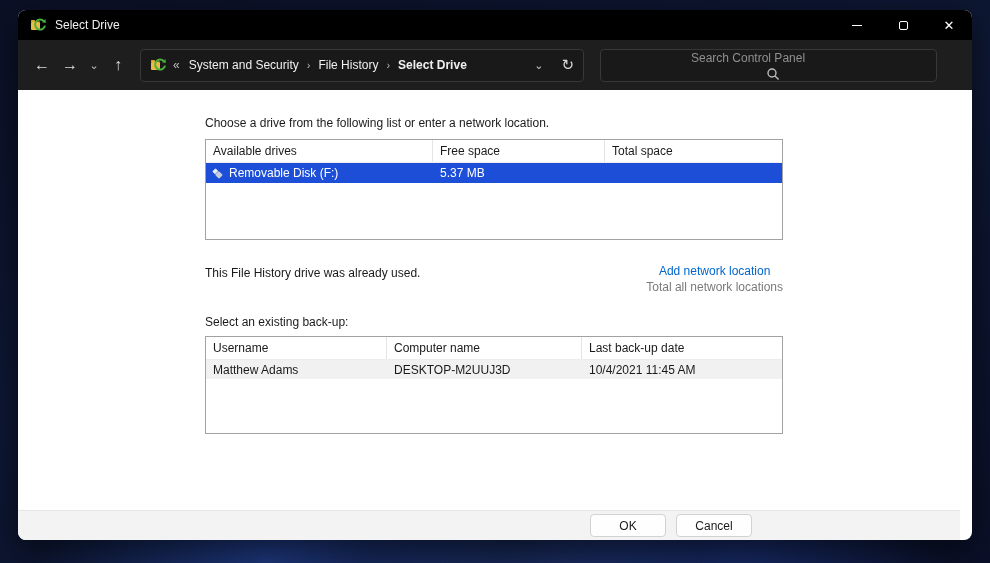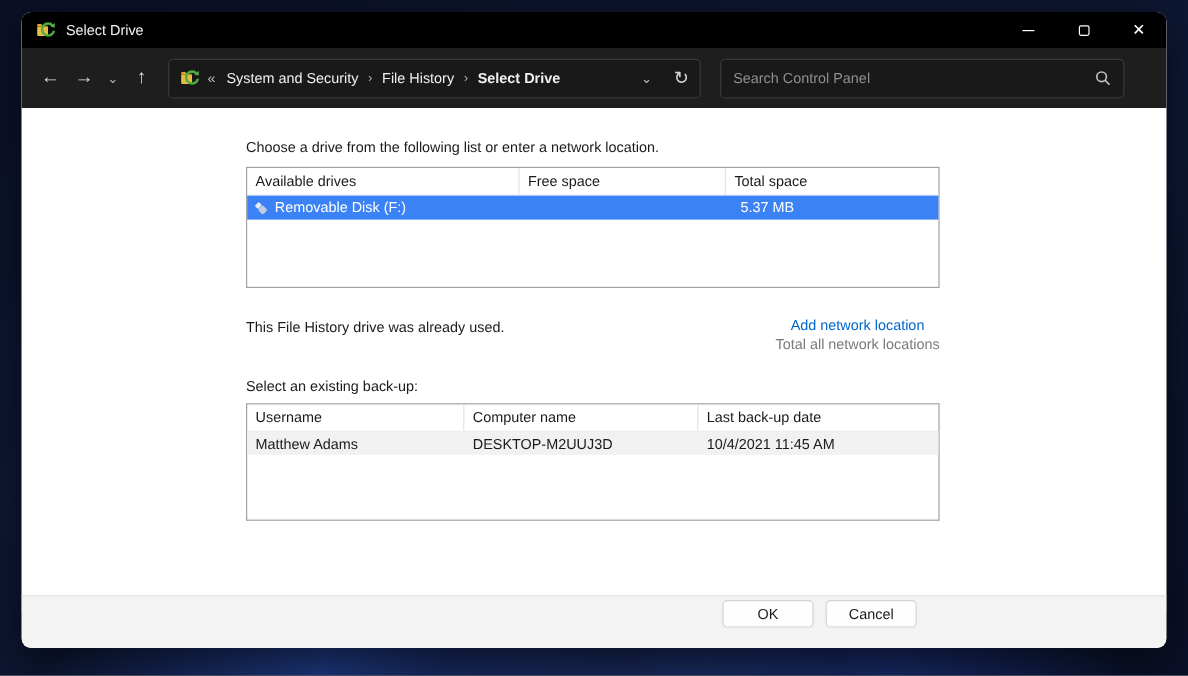--- a/index.html
+++ b/index.html
@@ -52,21 +52,21 @@
   .crumb-icon { width: 16px; height: 16px; display: inline-flex; margin-right: 7px; }
   .overflow-chev { color: #bdbdbd; font-size: 12px; margin-right: 7px; }
   .crumb { padding: 0 2px; color: #f0f0f0; white-space: nowrap; }
   .crumb.current { font-weight: bold; }
   .crumb-sep { color: #b5b5b5; font-size: 11px; padding: 0 6px; }
   .addr-chevron { margin-left: auto; color: #c8c8c8; font-size: 11px; background: none; border: 0;
     font-family: inherit; padding: 0 4px; }
   .refresh-btn { margin-left: 14px; color: #d8d8d8; font-size: 15px; background: none; border: 0;
     font-family: inherit; }
   .searchbox { margin-left: 16px; width: 337px; height: 33px; background: #191919;
-    border: 1px solid #383838; border-radius: 4px; display: flex; align-items: center; padding: 0 10px; }
+    border: 1px solid #383838; border-radius: 4px; display: flex; align-items: center; padding: 0 10px; flex-direction: column; }
   .searchbox input { flex: 1; background: transparent; border: 0; outline: none; color: #dddddd;
     font-size: 12px; font-family: inherit; }
   .searchbox input::placeholder { color: #8f8f8f; }
   .search-glyph { width: 14px; height: 14px; display: inline-flex; margin-left: 8px; }
 
   
   .content { position: relative; background: #ffffff; height: 420px; }
   .content-inner { margin-left: 187px; padding-top: 26px; width: 578px; }
   .page-title { font-size: 15px; font-weight: 400; color: #1d43ad; margin-bottom: 10px; }
   .page-sub { font-size: 12px; color: #1a1a1a; margin-bottom: 9px; }
@@ -75,34 +75,34 @@
   .drives-table { height: 101px; }
   .backup-table { height: 98px; }
   .thead { display: flex; height: 23px; align-items: stretch; border-bottom: 1px solid #ededed; }
   .th { font-size: 12px; color: #1a1a1a; padding-left: 7px; display: flex; align-items: center;
     border-right: 1px solid #e4e4e4; }
   .th:last-child { border-right: 0; }
   .dt-c1 { width: 227px; } .dt-c2 { width: 172px; } .dt-c3 { flex: 1; }
   .bt-c1 { width: 181px; } .bt-c2 { width: 195px; } .bt-c3 { flex: 1; }
   .trow { display: flex; height: 20px; align-items: center; font-size: 12px; color: #1a1a1a; }
   .trow .td { padding-left: 7px; display: flex; align-items: center; overflow: hidden; white-space: nowrap; }
-  .trow.selected { background: #3b82f6; color: #ffffff; justify-content: space-between; }
+  .trow.selected { background: #1d4ed8; color: #ffffff; }
   .trow.alt { background: #f1f1f1; height: 19px; }
   .drive-ico { width: 13px; height: 13px; display: inline-flex; margin: 0 5px 0 1px; flex: none; }
 
   .status-row { width: 578px; margin-top: 24px; display: flex; justify-content: space-between; align-items: flex-start; }
   .status-text { font-size: 12px; color: #1a1a1a; padding-top: 2px; }
   .link-stack { display: flex; flex-direction: column; align-items: center; gap: 2px; }
   .link-blue { font-size: 12px; color: #0066cc; text-decoration: none; }
   .link-gray { font-size: 12px; color: #7a7a7a; text-decoration: none; }
 
   .backup-label { margin-top: 21px; font-size: 12px; color: #1a1a1a; margin-bottom: 7px; }
 
   
-  .footer { position: absolute; left: 0; right: 0; bottom: 0; height: 44px; background: #f3f3f3;
+  .footer { position: absolute; left: 0; right: 12px; bottom: 0; height: 30px; background: #f3f3f3;
     border-top: 1px solid #e5e5e5; }
   .footer-btns { position: absolute; right: 208px; top: 3px; display: flex; gap: 10px; }
   .btn { width: 76px; height: 23px; background: #fefefe; border: 1px solid #d2d2d2; border-radius: 4px;
     font-size: 12px; color: #1a1a1a; font-family: inherit; }
 </style>
 </head>
 <body>
 
 <div class="wallpaper">
   <div class="ribbon-a"></div>

